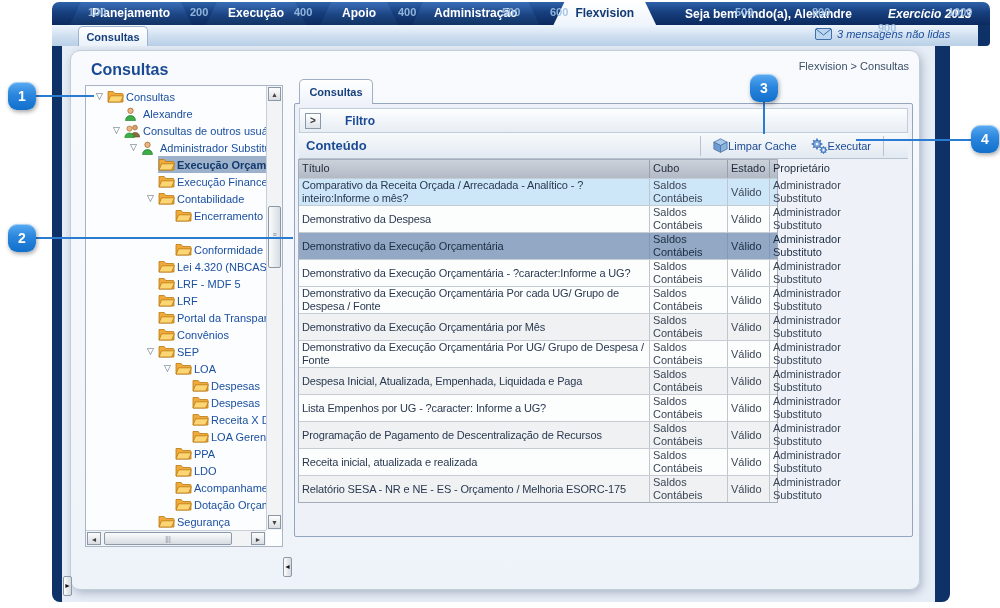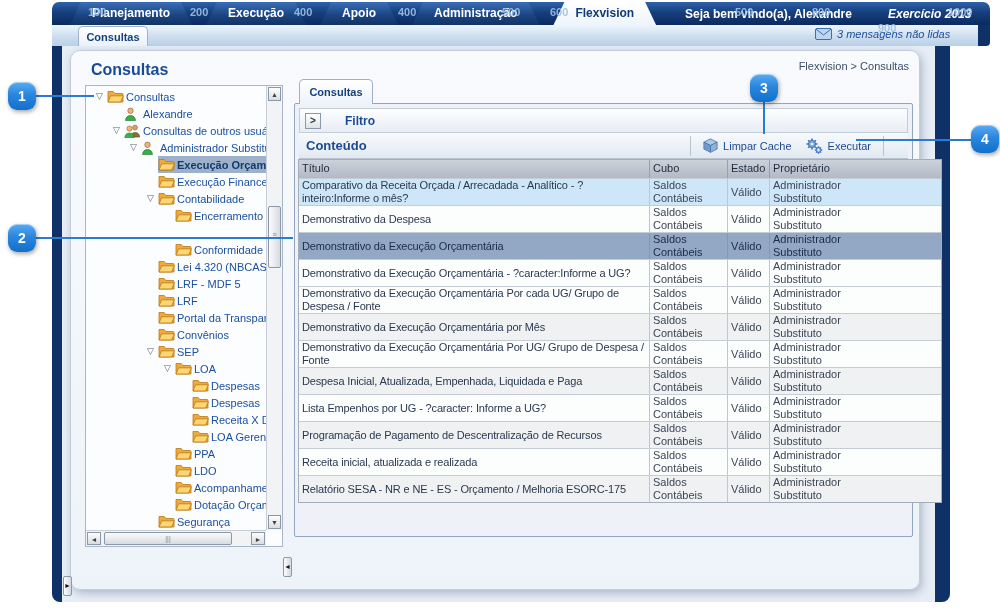--- a/index.html
+++ b/index.html
@@ -81,24 +81,24 @@
   #filter-bar { position:absolute; left:4px; right:4px; top:4px; height:25px;
     background:linear-gradient(180deg,#fdfeff,#e7edf4); border:1px solid #c2cdd9; display:flex; align-items:center; }
   #filter-toggle { width:16px; height:16px; margin-left:5px; background:linear-gradient(#ffffff,#dde3ea); border:1px solid #8b98a8;
     font-size:10px; font-weight:bold; color:#333; text-align:center; line-height:14px; cursor:pointer; }
   #filter-label { margin-left:24px; font-size:12px; font-weight:bold; color:#1b4a94; }
   #content-header { position:absolute; left:4px; right:4px; top:29px; height:26px;
     background:linear-gradient(180deg,#f7fafc,#e2e9f1); border-bottom:1px solid #b8c2d0; display:flex; align-items:center; }
   #content-title { margin-left:7px; font-size:13px; font-weight:bold; color:#1b4a94; flex:1; }
   #toolbar { display:flex; align-items:center; gap:14px; margin-right:24px;
     border-left:1px solid #b9c3cf; border-right:1px solid #b9c3cf; padding:2px 12px; }
-  .tool-btn { display:flex; align-items:center; gap:5px; font-size:11px; color:#1b4a94; cursor:pointer; }
-
-  
-  #query-table { position:absolute; left:3px; top:55px; width:644px; border:1px solid #a5adb9; background:#fff; }
+  .tool-btn { display:flex; align-items:center; font-size:11px; color:#1b4a94; cursor:pointer; }
+
+  
+  #query-table { position:absolute; left:3px; top:55px; width:480px; border:1px solid #a5adb9; background:#fff; }
   .thead { display:grid; grid-template-columns:351px 78px 42px 121px; height:18px;
     background:linear-gradient(180deg,#ccd2da,#b2bac6); }
   .thead .hcell { font-size:11px; color:#1f2b3c; padding:2px 3px 0 3px; border-right:1px solid #98a0ac; overflow:hidden; white-space:nowrap; }
   .trow { display:grid; grid-template-columns:351px 78px 42px 121px; height:27px; border-top:1px solid #c6ccd4; background:#fcfdfd; }
   .trow .cell { font-size:11px; line-height:13px; color:#3c4656; padding:0 3px; border-right:1px solid #c0c6d0;
     overflow:hidden; display:flex; align-items:center; }
   .trow .c-titulo { color:#2a3950; letter-spacing:-0.15px; }
   .trow.alt { background:#eff1f2; }
   .trow.highlight { background:#cde6f8; }
   .trow.selected { background:#92a8c4; }

